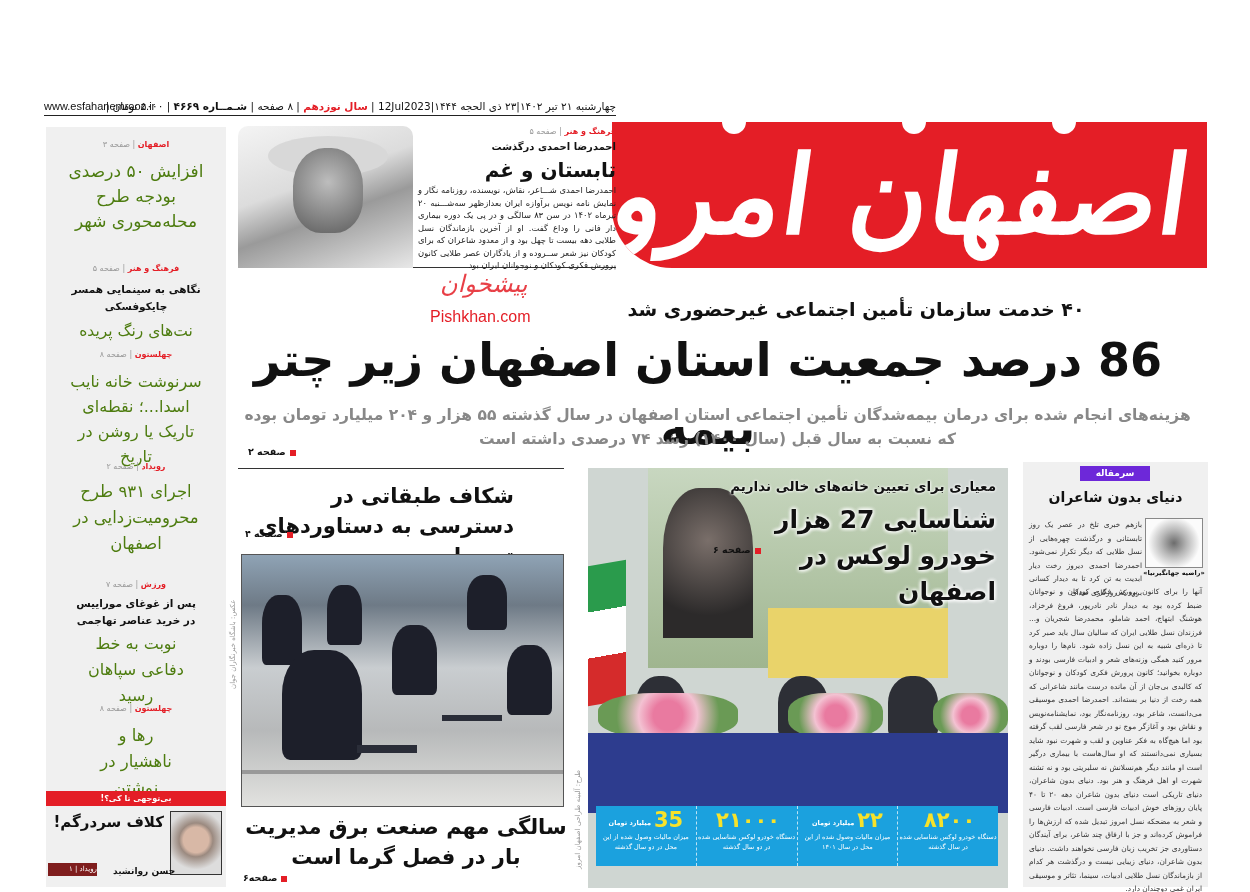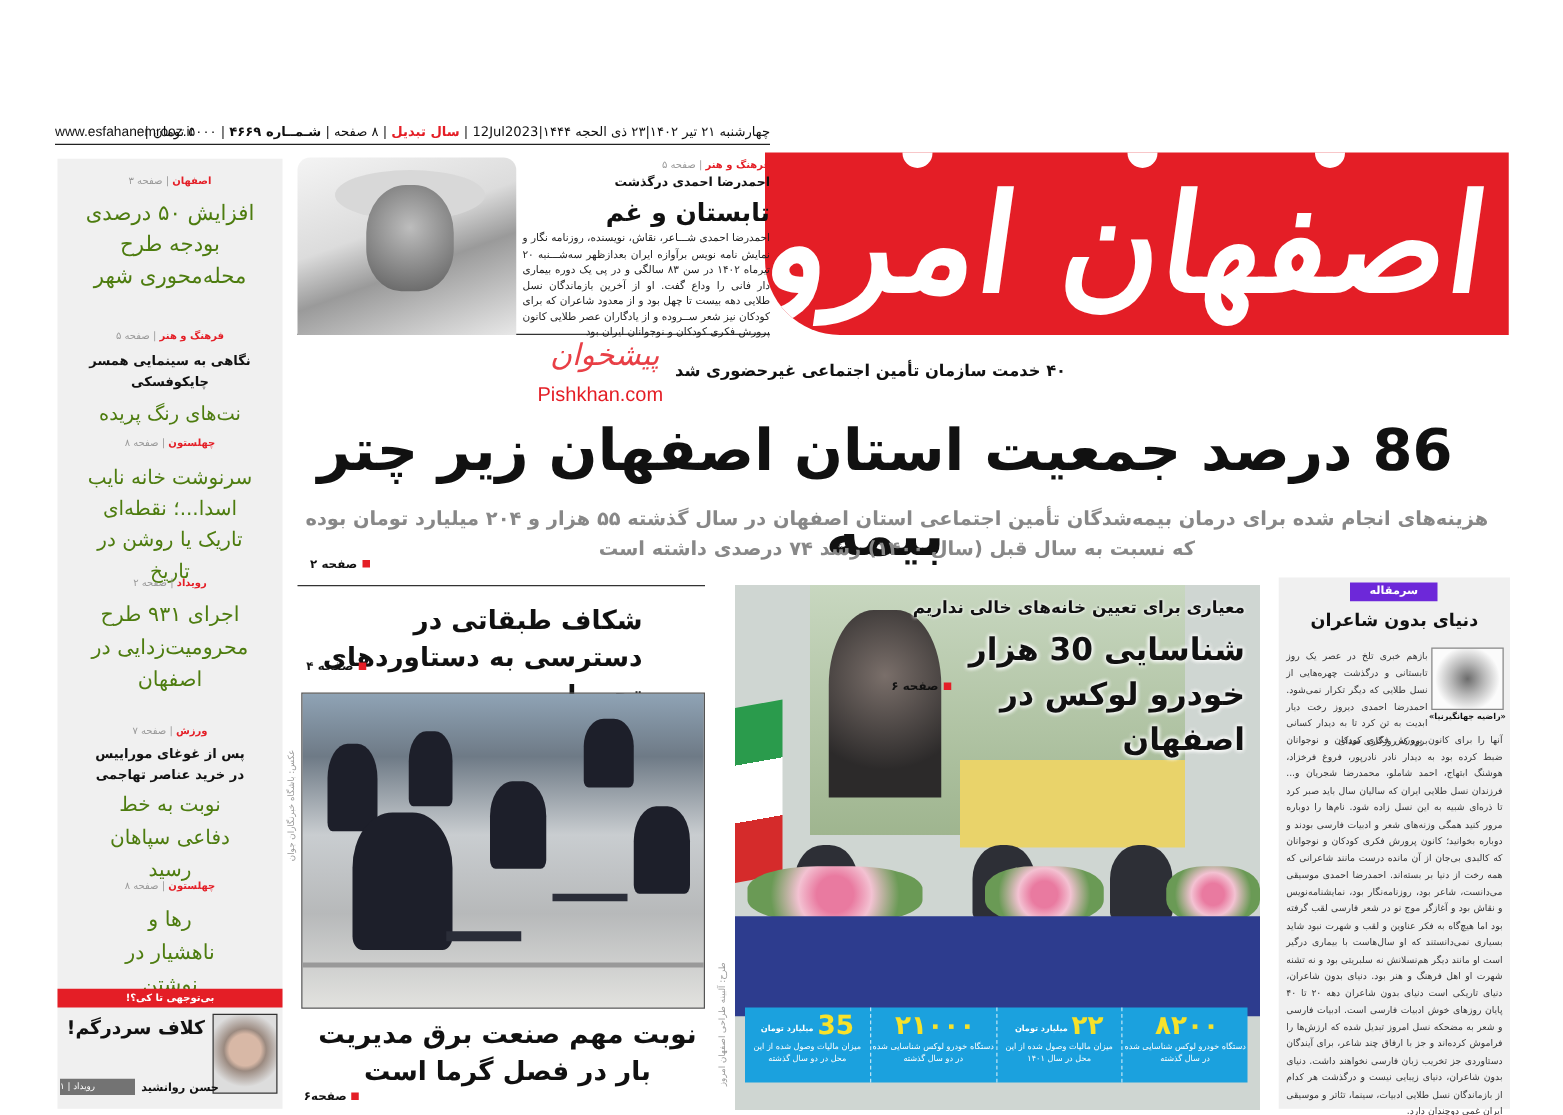--- a/index.html
+++ b/index.html
@@ -36,21 +36,21 @@
   #culture .pre { font-size: 10px; font-weight: bold; line-height: 18px; }
   #culture .title { font-size: 20px; font-weight: bold; line-height: 28px; }
   #culture .body { font-size: 8.4px; line-height: 12.5px; text-align: justify; color: #222; }
 
   
   #watermark { left: 430px; top: 270px; width: 110px; height: 60px; }
   #watermark .fa { position: absolute; left: 10px; top: 0; color: #e41e26; font-family: "DejaVu Serif", serif; font-size: 24px; font-style: italic; opacity: 0.85; direction: rtl; }
   #watermark .en { position: absolute; left: 0; top: 38px; color: #e41e26; font-family: "Liberation Sans", sans-serif; font-size: 16px; direction: ltr; }
 
   
-  #subhead { left: 540px; top: 284px; width: 632px; text-align: left; font-size: 13px; font-weight: bold; line-height: 28px; }
+  #subhead { left: 540px; top: 295px; width: 632px; text-align: center; font-size: 19px; font-weight: bold; line-height: 28px; }
   #main-headline { left: 240px; top: 326px; width: 936px; text-align: center; font-size: 46px; font-weight: bold; line-height: 68px; letter-spacing: -2px; font-family: "DejaVu Sans", sans-serif; }
   #lead { left: 240px; top: 403px; width: 955px; text-align: center; font-size: 15.5px; line-height: 24px; color: #888; font-weight: bold; }
   .pageref { font-size: 9.5px; font-weight: bold; color: #111; }
   .pageref::before { content: ""; display: inline-block; width: 6px; height: 6px; background: #e41e26; margin-left: 4px; vertical-align: middle; }
   #lead-ref { left: 248px; top: 446px; }
 
   
   #classgap { left: 238px; top: 468px; width: 326px; border-top: 1px solid #333; }
   #classgap .title { font-size: 21px; font-weight: bold; line-height: 30px; text-align: right; padding-right: 50px; margin-top: 12px; }
   #classgap-ref { left: 245px; top: 528px; }
@@ -91,28 +91,28 @@
   #editorial .author { position: absolute; left: 120px; top: 107px; width: 62px; font-size: 6.5px; font-weight: bold; text-align: center; }
   #editorial .body-top { position: absolute; right: 66px; top: 56px; width: 113px; font-size: 7.4px; line-height: 13.5px; text-align: justify; color: #333; }
   #editorial .body { position: absolute; left: 6px; top: 123px; width: 173px; font-size: 7.4px; line-height: 13.5px; text-align: justify; color: #333; }
 
   
   .red-bar { background: #e41e26; color: #fff; font-size: 8px; text-align: center; height: 15px; line-height: 15px; font-weight: bold; }
   #sb-columnist { position: absolute; left: 0; top: 664px; width: 180px; height: 96px; }
   #sb-columnist .photo { position: absolute; left: 124px; top: 20px; width: 52px; height: 64px; border: 1px solid #333; background: radial-gradient(circle at 50% 45%, #d8b8a6 0 30%, #9b8a80 40%, #ddd 70%); }
   #sb-columnist .title { position: absolute; right: 62px; top: 22px; font-size: 15px; font-weight: bold; }
   #sb-columnist .name { position: absolute; left: 40px; top: 75px; font-size: 9px; font-weight: bold; padding-left: 27px; }
-  #sb-columnist .pg { position: absolute; left: 2px; top: 72px; width: 60px; height: 13px; background: #737373; color: #fff; font-size: 7px; line-height: 13px; text-align: left; }
+  #sb-columnist .pg { position: absolute; left: 2px; top: 72px; width: 49px; height: 13px; background: #7f1d1d; color: #fff; font-size: 7px; line-height: 13px; text-align: right; }
 </style>
 </head>
 <body>
 
 <div id="dateline" class="abs">
   <span>چهارشنبه ۲۱ تیر ۱۴۰۲|۲۳ ذی الحجه ۱۴۴۴|</span><span>12Jul2023</span>
-  | <span class="red">سال تبدیل</span>
+  | <span class="red">سال نوزدهم</span>
   | <span>۸ صفحه</span>
   | <b>شـمــاره ۴۶۶۹</b>
   | <span>۵۰۰۰ تومان</span> |
   <span class="site">www.esfahanemrooz.ir</span>
 </div>
 
 <div id="masthead" class="abs">
   <div class="mast-notch" style="left:110px"></div>
   <div class="mast-notch" style="left:290px"></div>
   <div class="mast-notch" style="left:440px"></div>
@@ -188,37 +188,37 @@
   <div class="student" style="left:40px;top:95px;width:80px;height:110px;"></div>
   <div class="student" style="left:150px;top:70px;width:45px;height:70px;"></div>
   <div class="student" style="left:225px;top:20px;width:40px;height:55px;"></div>
   <div class="student" style="left:265px;top:90px;width:45px;height:70px;"></div>
   <div class="desk" style="left:115px;top:190px;width:60px;height:8px;"></div>
   <div class="desk" style="left:200px;top:160px;width:60px;height:6px;"></div>
   <div class="desk" style="left:0;top:215px;width:323px;height:4px;background:#999;"></div>
 </div>
 <div id="exam-credit" class="abs">عکس: باشگاه خبرنگاران جوان</div>
 
-<div id="electric" class="abs">نوبت مهم صنعت برق مدیریت بار در فصل گرما است</div>
+<div id="electric" class="abs">سالگی مهم صنعت برق مدیریت بار در فصل گرما است</div>
 <div id="electric-ref" class="abs pageref">صفحه۶</div>
 
 <div id="cars" class="abs">
   <div class="screen"></div>
   <div class="portrait"></div>
   <div class="banner-y"></div>
   <div class="flag"></div>
   <div class="person" style="left:48px;"></div>
   <div class="person" style="left:190px;"></div>
   <div class="person" style="left:300px;"></div>
   <div class="flowers" style="left:10px;width:140px;"></div>
   <div class="flowers" style="left:200px;width:95px;"></div>
   <div class="flowers" style="left:345px;width:75px;"></div>
   <div class="table"></div>
   <div class="kicker2">معیاری برای تعیین خانه‌های خالی نداریم</div>
-  <div class="title">شناسایی 30 هزار خودرو لوکس در اصفهان</div>
+  <div class="title">شناسایی 27 هزار خودرو لوکس در اصفهان</div>
   <div class="ref pageref">صفحه ۶</div>
   <div id="stats">
     <div class="stat">
       <span class="num">۸۲۰۰</span><span class="unit"></span>
       <div class="desc">دستگاه خودرو لوکس شناسایی شده در سال گذشته</div>
     </div>
     <div class="stat">
       <span class="num">۲۲</span><span class="unit">میلیارد تومان</span>
       <div class="desc">میزان مالیات وصول شده از این محل در سال ۱۴۰۱</div>
     </div>

